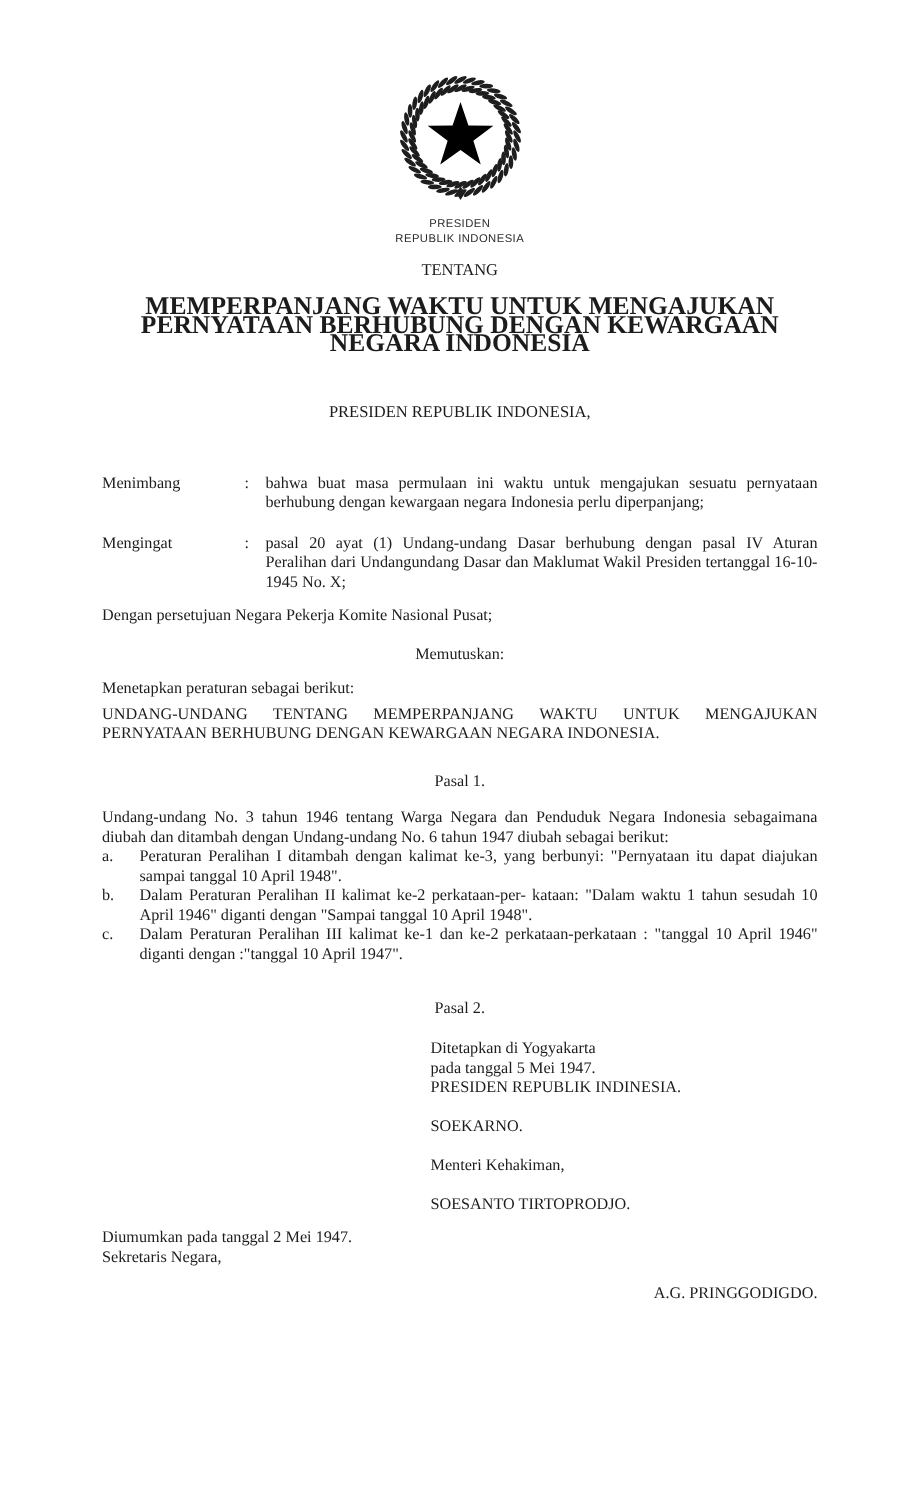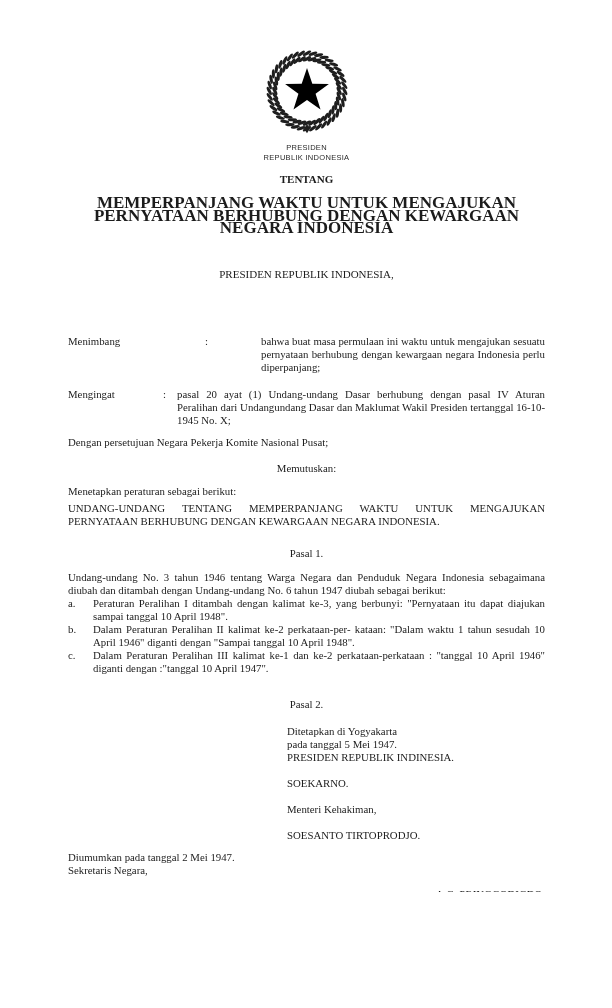--- a/index.html
+++ b/index.html
@@ -27,31 +27,31 @@
   .emblem-caption {
     margin-top: 3px;
     font-family: "Liberation Sans", "DejaVu Sans", sans-serif;
     font-size: 7.5px; line-height: 9.5px;
     letter-spacing: 0.3px;
     color: #2a2a2a;
   }
   
   .title-block { text-align: center; }
   .title-line1 { margin-top: 40px; font-weight: bold; font-size: 11px; letter-spacing: 0.2px; }
-  .title-line2 { margin-top: 11px; font-weight: bold; font-size: 11px; }
+  .title-line2 { margin-top: 11px; font-weight: normal; font-size: 11px; }
   .title-line3 { margin-top: 11px; font-weight: bold; font-size: 17px; max-width: 452px; margin-left: auto; margin-right: auto; line-height: 12.5px; }
   .salutation  { margin-top: 33px; font-size: 11px; }
   
   .consideration {
     display: grid;
     grid-template-columns: 95px 14px 1fr;
     column-gap: 0;
   }
   .consideration .ctext { text-align: justify; }
-  .cons-1 { margin-top: 54px; gap: 42px; }
+  .cons-1 { margin-top: 34px; }
   .cons-2 { margin-top: 14px; }
   .agreement { margin-top: 9px; }
   .decision-heading { margin-top: 13px; text-align: center; }
   .enacting { margin-top: 10px; }
   .law-title { margin-top: 4px; text-align: justify; }
   .pasal-heading { text-align: center; }
   .pasal-1 { margin-top: 19px; }
   .pasal-2 { margin-top: 23px; }
   .article-intro { margin-top: 11px; text-align: justify; }
   .item-list { margin: 0; }

